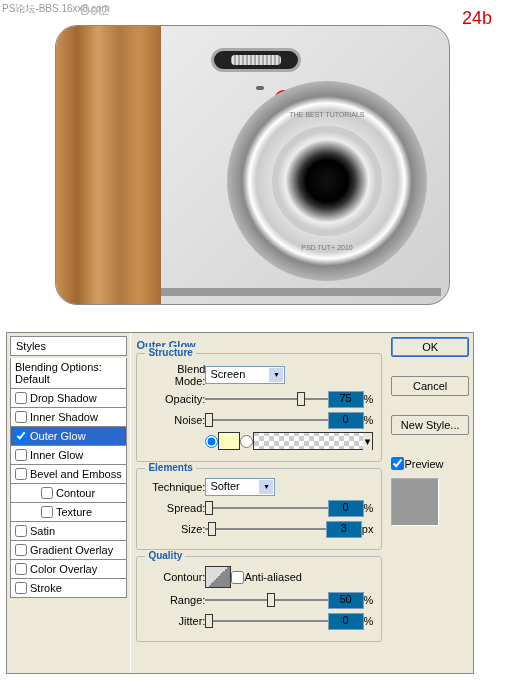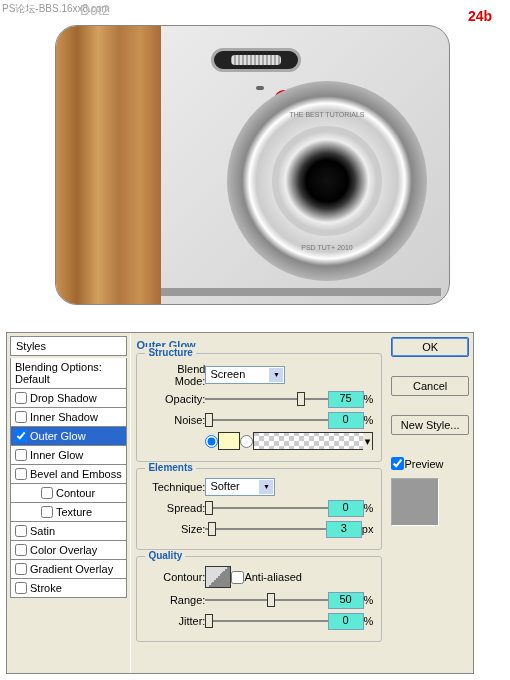--- a/index.html
+++ b/index.html
@@ -1,19 +1,19 @@
 <!DOCTYPE html>
 <html><head>
 <meta charset="utf-8">
 <style>
 * { box-sizing: border-box; margin: 0; padding: 0; font-family: Tahoma, Arial, sans-serif; font-size: 11px; }
 body { background: #fff; width: 510px; height: 680px; position: relative; }
 .watermark { position: absolute; top: 2px; left: 2px; color: #999; font-size: 10px; }
 .watermark2 { position: absolute; top: 2px; left: 80px; color: #bbb; font-size: 14px; }
-.topright { position: absolute; top: 8px; right: 18px; color: #d00; font-size: 14px; font-weight: bold; }
+.topright { position: absolute; top: 8px; right: 18px; color: #d00; font-size: 18px; font-weight: normal; }
 .canvas { position: absolute; top: 25px; left: 55px; width: 395px; height: 280px; border-radius: 22px; background: linear-gradient(135deg,#f0f0f0,#d0d0d0); border: 1px solid #888; overflow: hidden; }
 .wood { position: absolute; left: 0; top: 0; width: 105px; height: 100%; background: linear-gradient(90deg,#c89050 0%,#a06830 20%,#d4a060 40%,#b07840 60%,#c89050 80%,#a86c38 100%); }
 .flash { position: absolute; top: 22px; left: 155px; width: 90px; height: 24px; border-radius: 12px; background: #222; border: 3px solid #aaa; display:flex; align-items:center; justify-content:center; }
 .flash-in { width: 50px; height: 10px; background: repeating-linear-gradient(90deg,#888,#fff 2px,#888 4px); border-radius: 4px; }
 .mic { position: absolute; top: 60px; left: 200px; width: 8px; height: 4px; background: #666; border-radius: 2px; }
 .circ { position: absolute; top: 64px; left: 218px; width: 20px; height: 20px; border: 2px solid #d00; border-radius: 50%; }
 .dots { position: absolute; top: 70px; left: 224px; font-size: 8px; color: #333; line-height: 5px; }
 .lens { position: absolute; top: 55px; right: 22px; width: 200px; height: 200px; border-radius: 50%; background: radial-gradient(#888,#eee 30%,#ccc 50%,#fff 55%,#888 60%,#ddd 80%); display:flex; align-items:center; justify-content:center; }
 .lens2 { width: 110px; height: 110px; border-radius: 50%; background: radial-gradient(#111 0%,#000 30%,#333 40%,#bbb 55%,#eee 60%,#999 90%); border: 6px solid #ccc; }
 .lenstxt { position:absolute; color:#777; font-size:7px; }
@@ -27,21 +27,21 @@
 .style-row.indent { padding-left: 30px; }
 .center-col { flex: 1; padding: 3px 5px; }
 .panel-title { color: #1a5fb4; font-weight: bold; margin: 3px 0 2px; }
 .group-box { border: 1px solid #bbb; border-radius: 3px; padding: 6px 8px 8px; margin-bottom: 6px; position: relative; }
 .group-label { position: absolute; top: -7px; left: 8px; background: #ece9d8; padding: 0 3px; color: #1a5fb4; font-weight: bold; font-size: 10px; }
 .frow { display: flex; align-items: center; margin: 3px 0; }
 .flabel { width: 60px; text-align: right; }
 .slider { flex: 1; height: 18px; position: relative; }
 .slider-track { position: absolute; top: 8px; left: 0; right: 0; height: 2px; background: #888; }
 .slider-thumb { position: absolute; top: 2px; width: 8px; height: 14px; background: #ece9d8; border: 1px solid #333; }
-.numbox { width: 36px; height: 17px; border: 1px solid #7b9ebd; background: #5eead4; text-align: center; }
+.numbox { width: 36px; height: 17px; border: 1px solid #7b9ebd; background: #0369a1; text-align: center; }
 .selbox { height: 18px; border: 1px solid #7b9ebd; background: #fff; padding: 1px 14px 1px 4px; position: relative; }
 .selbox::after { content: "▼"; position: absolute; right: 1px; top: 1px; width: 14px; height: 14px; background: #c9d8f0; font-size: 7px; text-align: center; line-height: 14px; color: #000; }
 .colorsw { width: 22px; height: 18px; border: 1px solid #333; background: #fffbc0; }
 .gradbar { width: 120px; height: 18px; border: 1px solid #333; background: repeating-conic-gradient(#ccc 0 25%,#fff 0 50%) 0/10px 10px; }
 .gradbar::after{content:"▾"; float:right; background:#ece9d8; padding:2px;}
 .right-col { width: 88px; padding: 4px; }
 .btn { width: 100%; height: 20px; background: #ece9d8; border: 1px solid #888; border-radius: 2px; margin-bottom: 19px; }
 .btn.primary { border: 1px solid #2968cd; box-shadow: 0 0 0 1px #5a8edc inset; }
 .preview-box { width: 48px; height: 48px; background: #999; border: 1px inset #fff; margin-top: 8px; }
 .contour-sw{width:26px;height:22px;border:1px solid #333;background:linear-gradient(135deg,#ddd 50%,#888 50%);}
@@ -101,25 +101,25 @@
         <div class="style-row indent">
           <input type="checkbox" style="">
           <span>Texture</span>
         </div>
         <div class="style-row">
           <input type="checkbox" style="">
           <span>Satin</span>
         </div>
         <div class="style-row">
           <input type="checkbox" style="">
+          <span>Gradient Overlay</span>
+        </div>
+        <div class="style-row">
+          <input type="checkbox" style="">
           <span>Color Overlay</span>
-        </div>
-        <div class="style-row">
-          <input type="checkbox" style="">
-          <span>Gradient Overlay</span>
         </div>
         <div class="style-row">
           <input type="checkbox" style="">
           <span>Stroke</span>
         </div>
       </div>
   </div>
 
   <div class="center-col">
     <div class="panel-title">Outer Glow</div>

